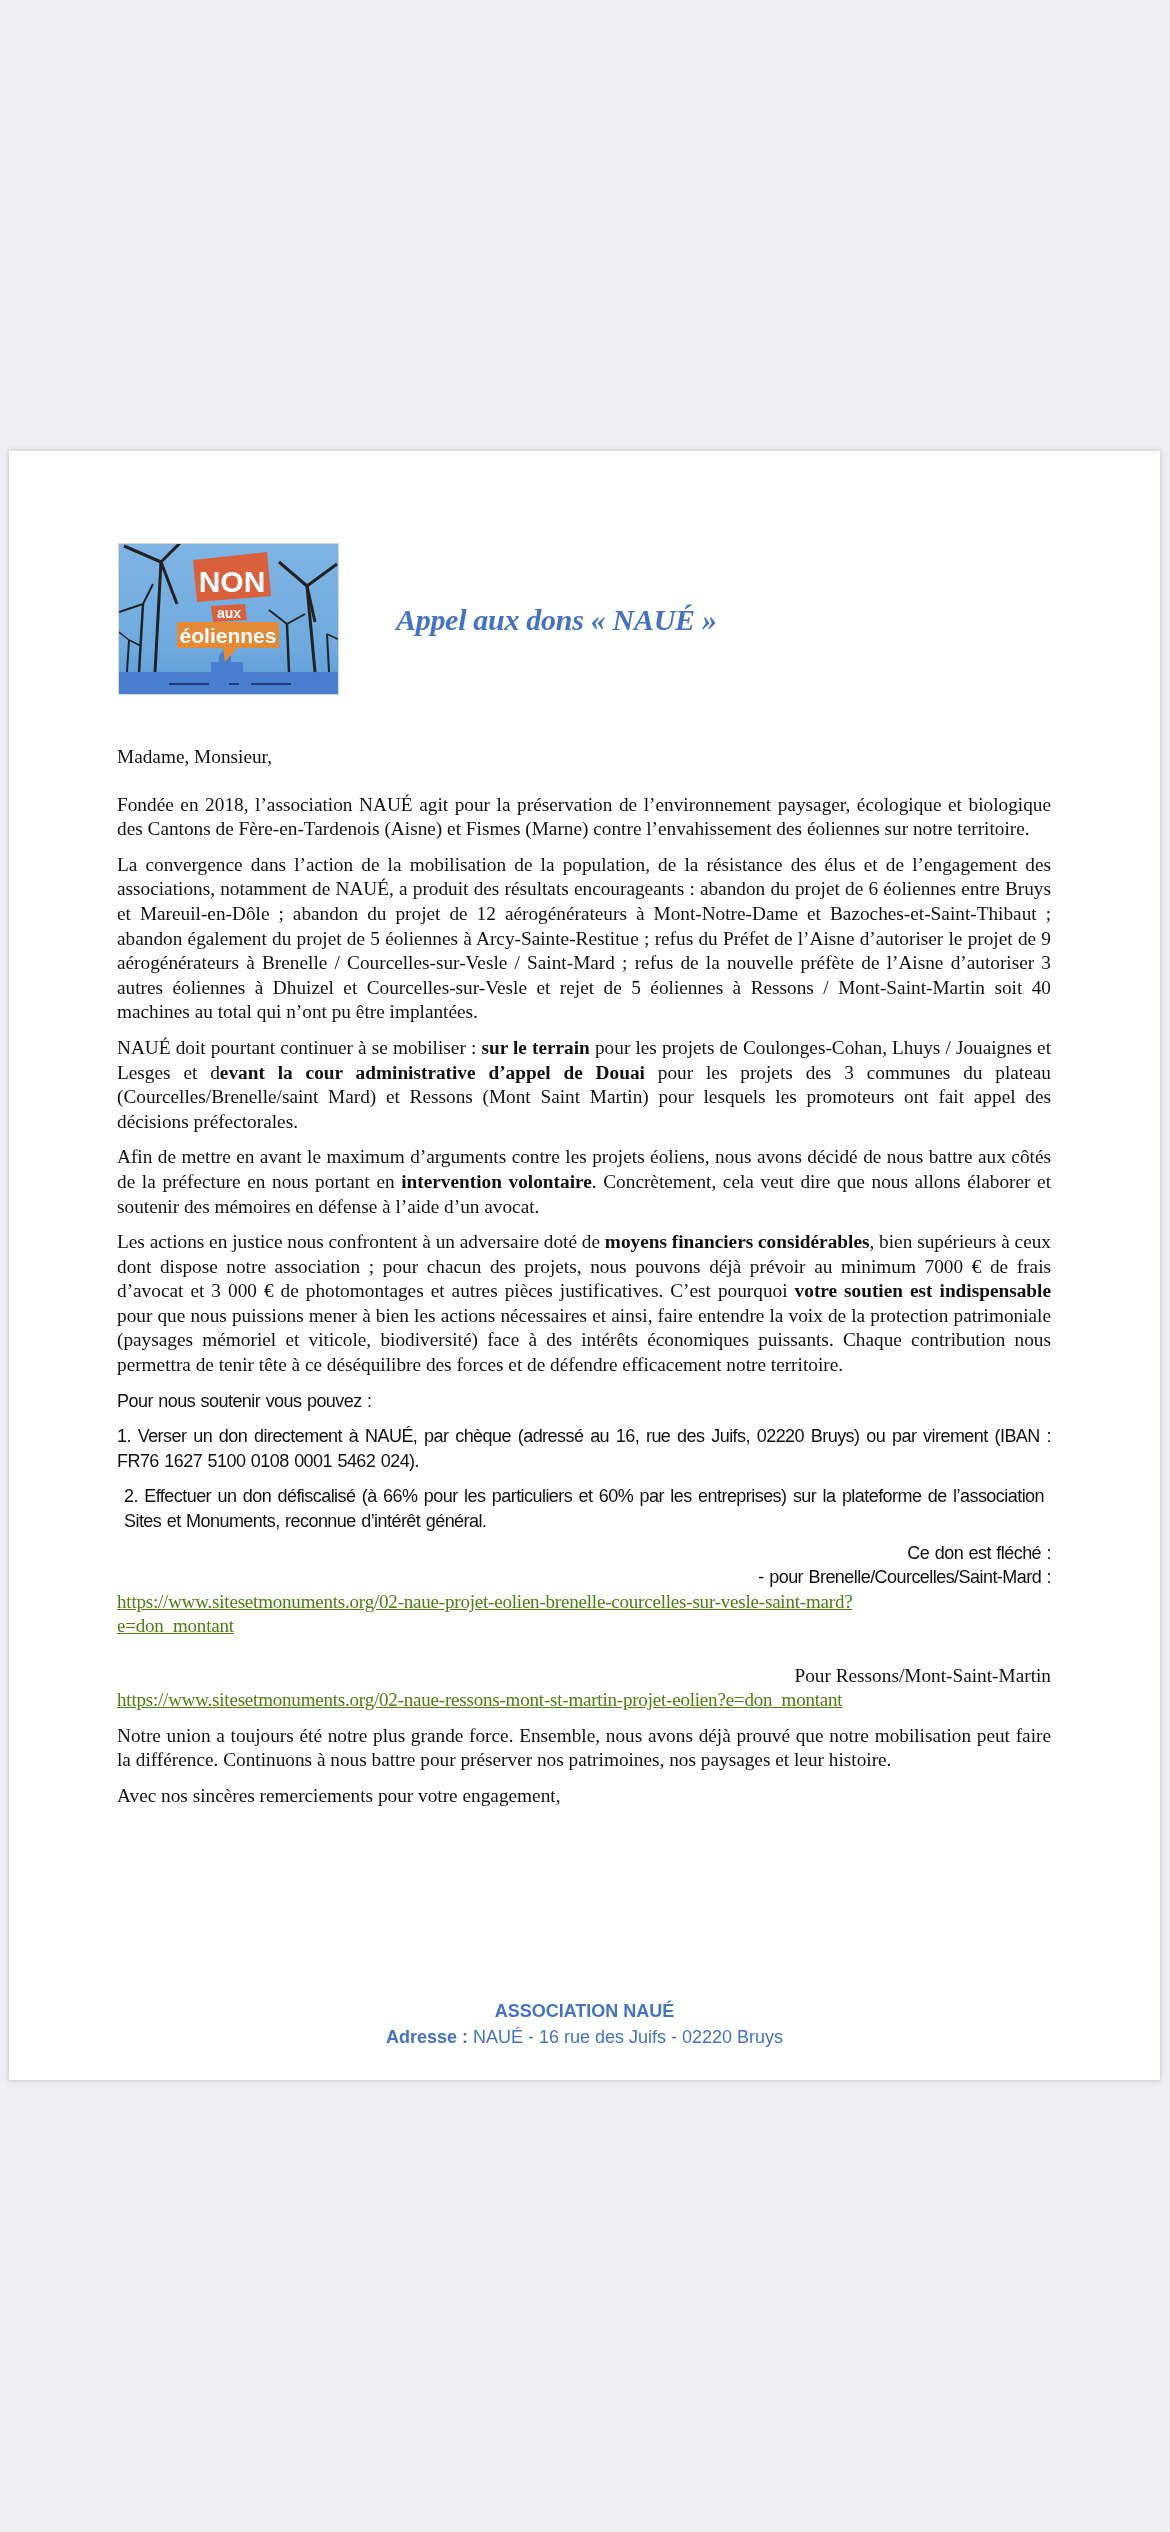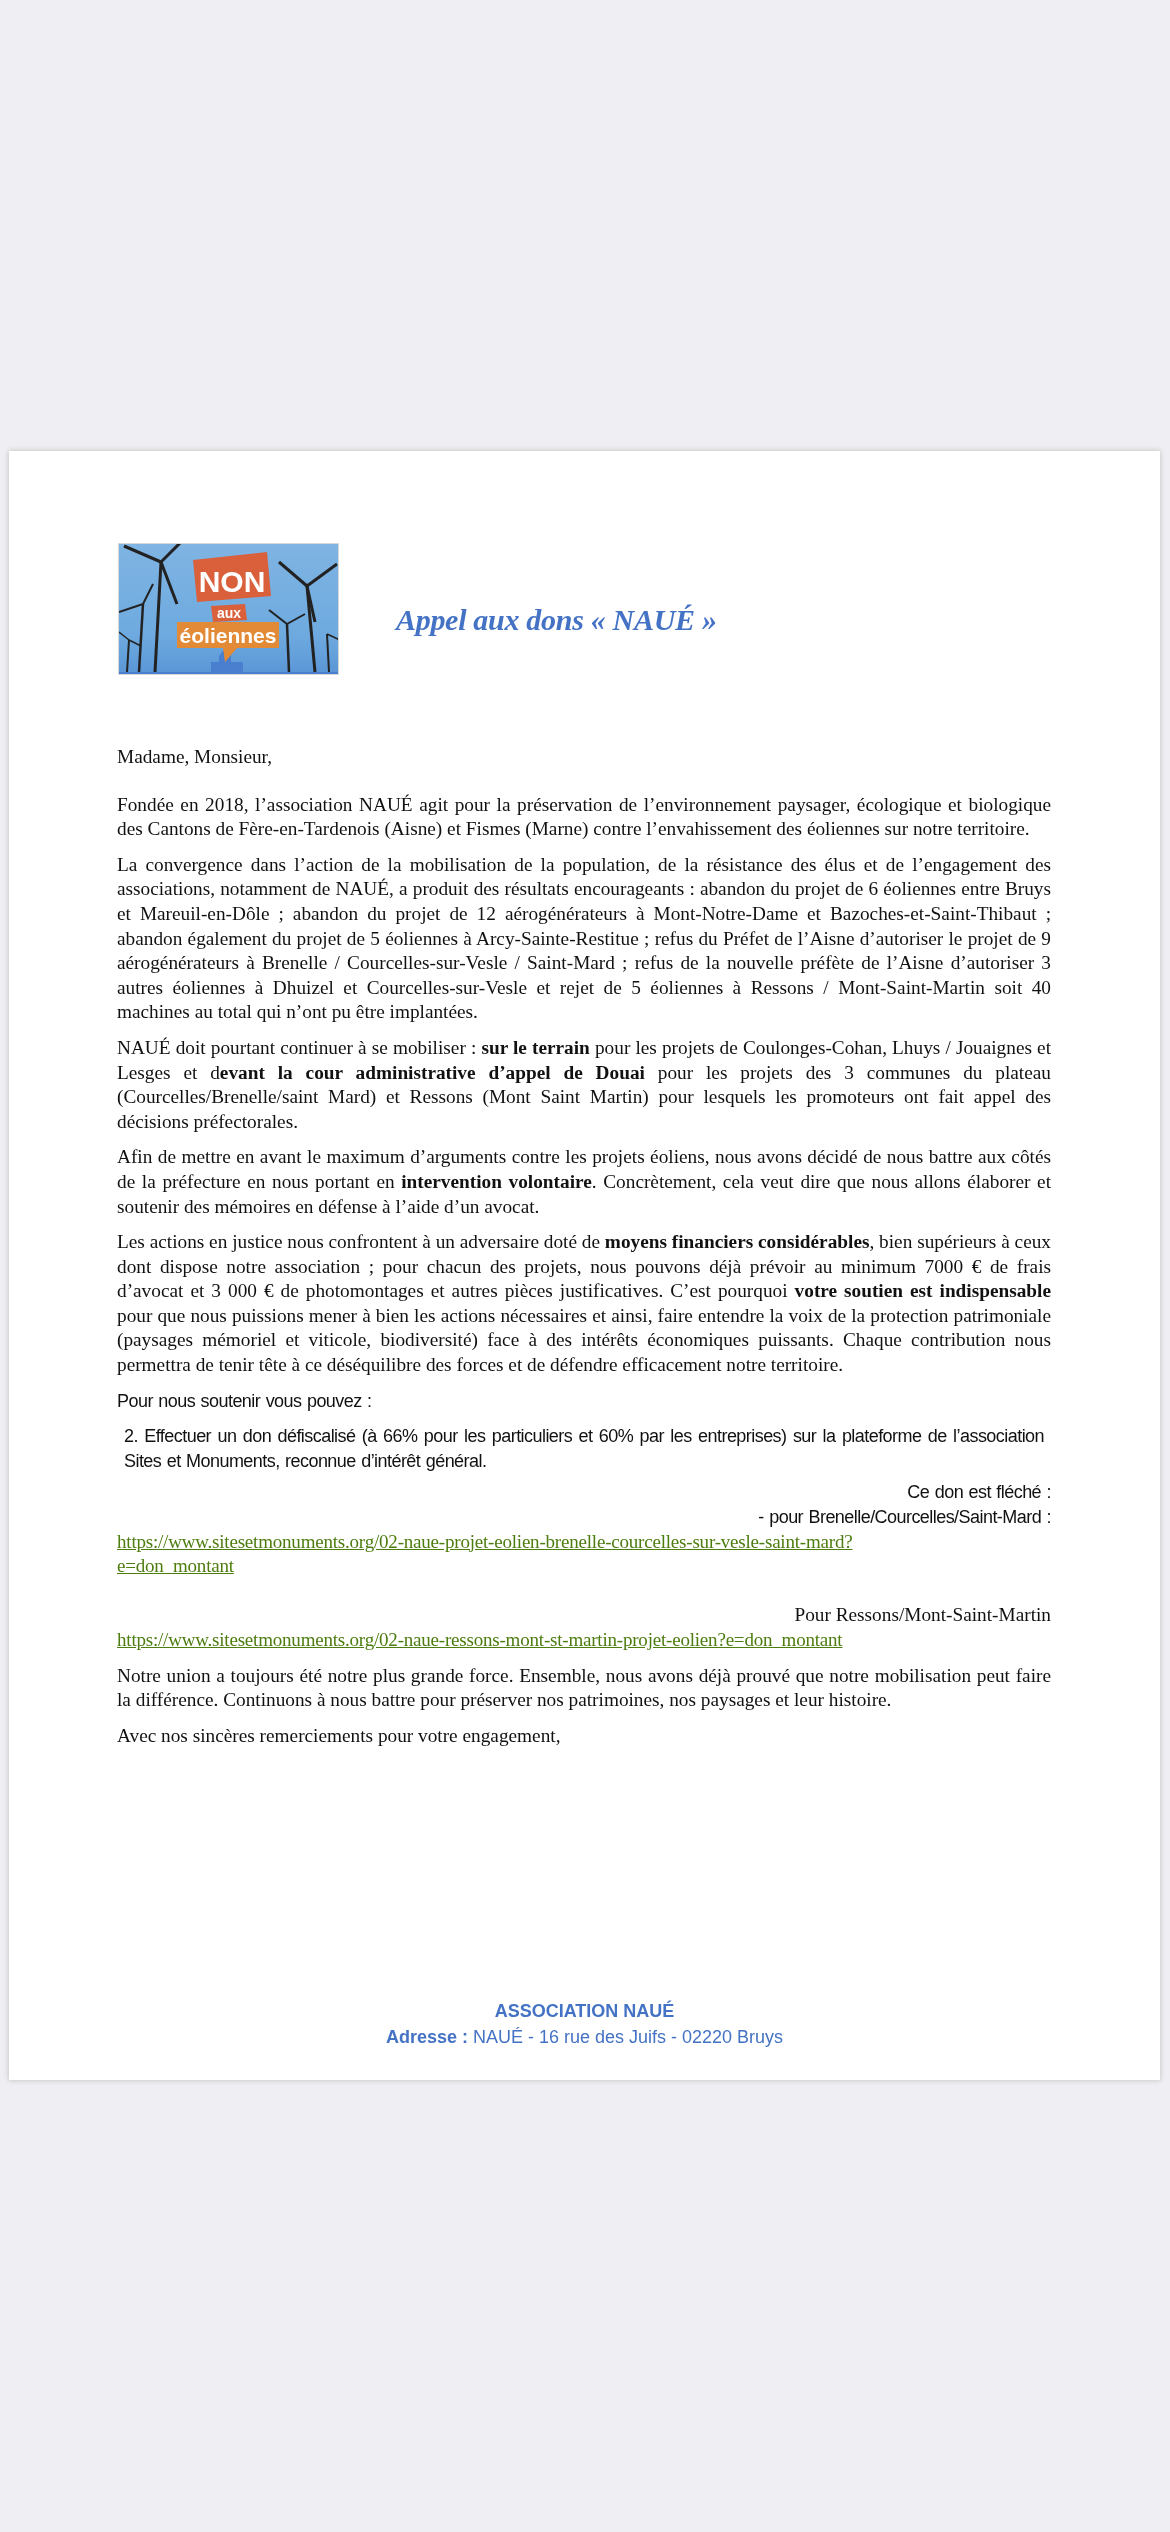--- a/index.html
+++ b/index.html
@@ -28,21 +28,21 @@
       left: 109px;
       top: 92px;
       width: 940px;
       height: 152px;
     }
     .logo {
       position: absolute;
       left: 0;
       top: 0;
       width: 221px;
-      height: 132px;
+      height: 152px;
       background: linear-gradient(180deg, #7fb4e3 0%, #6eaadf 70%, #5a96d6 100%);
       overflow: hidden;
       border: 1px solid #d8d8d8;
       box-sizing: border-box;
     }
     .logo svg { position: absolute; left: 0; top: 0; }
     .title {
       position: absolute;
       left: 278px;
       top: 60px;
@@ -163,20 +163,21 @@
     <p>La convergence dans l’action de la mobilisation de la population, de la résistance des élus et de l’engagement des associations, notamment de NAUÉ, a produit des résultats encourageants : abandon du projet de 6 éoliennes entre Bruys et Mareuil-en-Dôle ; abandon du projet de 12 aérogénérateurs à Mont-Notre-Dame et Bazoches-et-Saint-Thibaut ; abandon également du projet de 5 éoliennes à Arcy-Sainte-Restitue ;  refus  du Préfet de l’Aisne d’autoriser le projet de 9 aérogénérateurs à Brenelle / Courcelles-sur-Vesle / Saint-Mard ; refus  de la nouvelle préfète de l’Aisne d’autoriser 3 autres éoliennes à Dhuizel et Courcelles-sur-Vesle et rejet de 5 éoliennes à Ressons / Mont-Saint-Martin soit 40 machines au total qui n’ont pu être implantées.</p>
 
     <p><span>NAUÉ doit pourtant continuer à se mobiliser : </span><b>sur le terrain</b><span> pour les projets de Coulonges-Cohan, Lhuys / Jouaignes et Lesges et d</span><b>evant la cour administrative d’appel de Douai</b><span> pour les projets des 3 communes du plateau (Courcelles/Brenelle/saint Mard) et Ressons (Mont Saint Martin) pour lesquels les promoteurs ont fait appel des décisions préfectorales.</span></p>
 
     <p><span>Afin de mettre en avant le maximum d’arguments contre les projets éoliens, nous avons décidé de nous battre aux côtés de la préfecture en nous portant en </span><b>intervention volontaire</b><span>. Concrètement, cela veut dire que nous allons élaborer et soutenir des mémoires en défense à l’aide d’un avocat.</span></p>
 
     <p><span>Les actions en justice nous confrontent à un adversaire doté de </span><b>moyens financiers considérables</b><span>, bien supérieurs à ceux dont dispose notre association ; pour chacun des projets, nous pouvons déjà prévoir au minimum 7000 € de frais d’avocat et 3 000 € de photomontages et autres pièces justificatives. C’est pourquoi </span><b>votre soutien est indispensable</b><span> pour que nous puissions mener à bien les actions nécessaires et ainsi, faire entendre la voix de la protection patrimoniale (paysages mémoriel et viticole, biodiversité) face à des intérêts économiques puissants. Chaque contribution nous permettra de tenir tête à ce déséquilibre des forces et de défendre efficacement notre territoire.</span></p>
 
     <p class="sans">Pour nous soutenir vous pouvez :</p>
 
+    <p class="sans just">1. Verser un don directement à NAUÉ, par chèque (adressé au 16, rue des Juifs, 02220 Bruys) ou par virement (IBAN : FR76 1627 5100 0108 0001 5462 024).</p>
 
     <div class="block-lines" style="margin-bottom:0;">
       <p class="sans just" style="margin:7px;">2. Effectuer un don défiscalisé (à 66% pour les particuliers et 60% par les entreprises) sur la plateforme de l’association Sites et Monuments, reconnue d’intérêt général.</p>
       <div class="sans">Ce don est fléché :</div>
       <div class="sans">- pour Brenelle/Courcelles/Saint-Mard :</div>
       <a class="link"><span>https://www.sitesetmonuments.org/02-naue-projet-eolien-brenelle-courcelles-sur-vesle-saint-mard?</span><br><span>e=don_montant</span></a>
       <div class="gap-line"></div>
       <div>Pour Ressons/Mont-Saint-Martin</div>
       <a class="link">https://www.sitesetmonuments.org/02-naue-ressons-mont-st-martin-projet-eolien?e=don_montant</a>
     </div>

